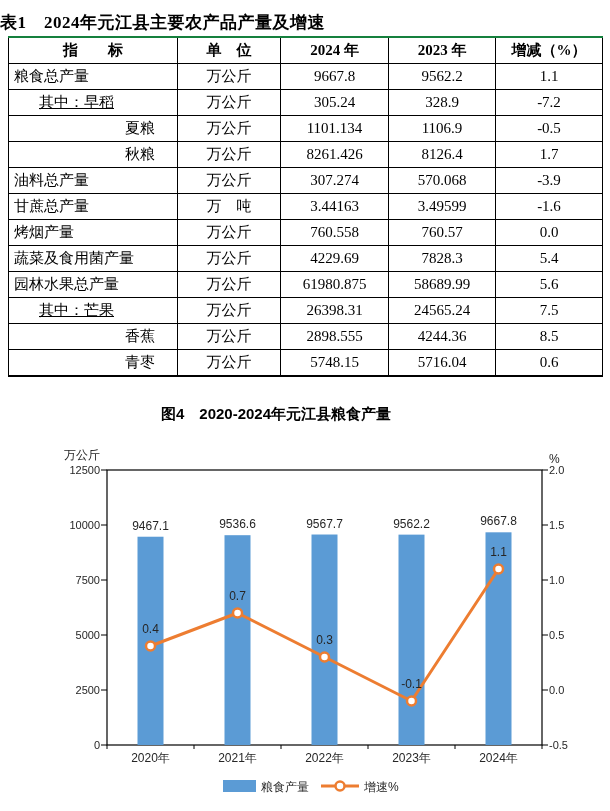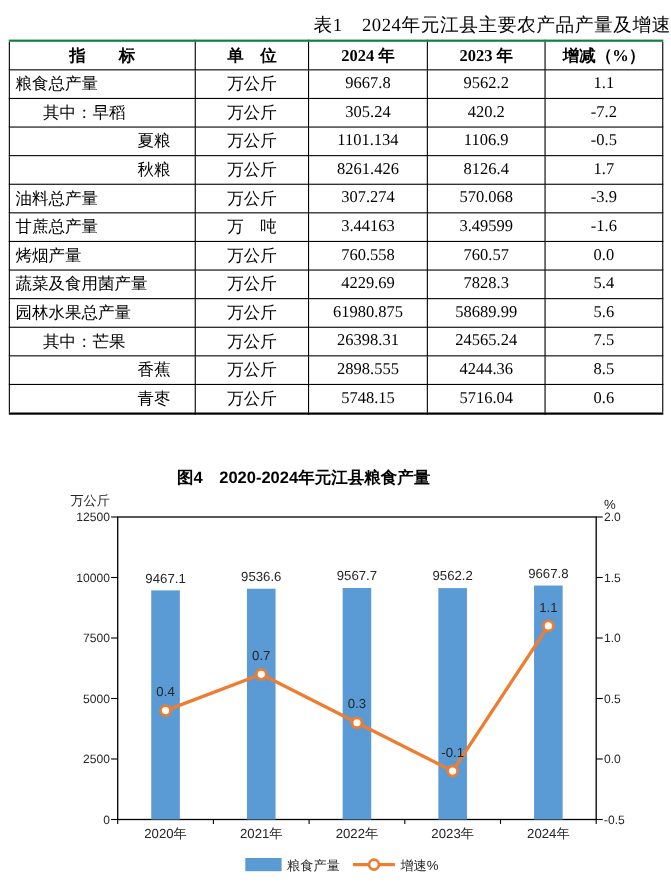--- a/index.html
+++ b/index.html
@@ -8,22 +8,22 @@
     background: #ffffff;
     position: relative;
     font-family: "Liberation Serif", serif;
     color: #000;
     overflow: hidden;
   }
   .page { position: absolute; inset: 0; }
 
   .table-title {
     position: absolute; top: 11px; left: 0; width: 610px;
-    text-align: right;
-    font-size: 17px; font-weight: normal;
+    text-align: left;
+    font-size: 17px; font-weight: bold;
     letter-spacing: 0.5px;
   }
 
   table.agri {
     position: absolute; top: 36px; left: 8px;
     width: 594px;
     border-collapse: collapse;
     table-layout: fixed;
     font-size: 15px;
     border-top: 2px solid #15803d;
@@ -33,25 +33,25 @@
     border: 1px solid #000;
     padding: 0;
     height: 25px;
     text-align: center;
     white-space: nowrap;
     overflow: hidden;
   }
   table.agri th { font-weight: bold; height: 25px; }
   table.agri td.ind { text-align: left; margin-top: 16px; }
   table.agri td.ind.l0 { padding-left: 5px; }
-  table.agri td.ind.l1 { padding-left: 30px; }
+  table.agri td.ind.l1 { padding-left: 30px; text-decoration: underline; }
   table.agri td.ind.l2 { padding-left: 116px; }
 
   .figure-title {
-    position: absolute; top: 425px; left: 0; width: 552px;
+    position: absolute; top: 405px; left: 0; width: 552px;
     text-align: center;
     font-size: 15px; font-weight: bold;
     font-family: "Liberation Sans", sans-serif;
   }
   #chart-svg {
     position: absolute; top: 446px; left: 0;
   }
   #chart-svg text {
     font-family: "Liberation Sans", sans-serif;
     fill: #262626;
@@ -86,21 +86,21 @@
           <td class="ind l0">粮食总产量</td>
           <td>万公斤</td>
           <td>9667.8</td>
           <td>9562.2</td>
           <td>1.1</td>
         </tr>
         <tr>
           <td class="ind l1">其中：早稻</td>
           <td>万公斤</td>
           <td>305.24</td>
-          <td>420.2</td>
+          <td>328.9</td>
           <td>-7.2</td>
         </tr>
         <tr>
           <td class="ind l2">夏粮</td>
           <td>万公斤</td>
           <td>1101.134</td>
           <td>1106.9</td>
           <td>-0.5</td>
         </tr>
         <tr>

